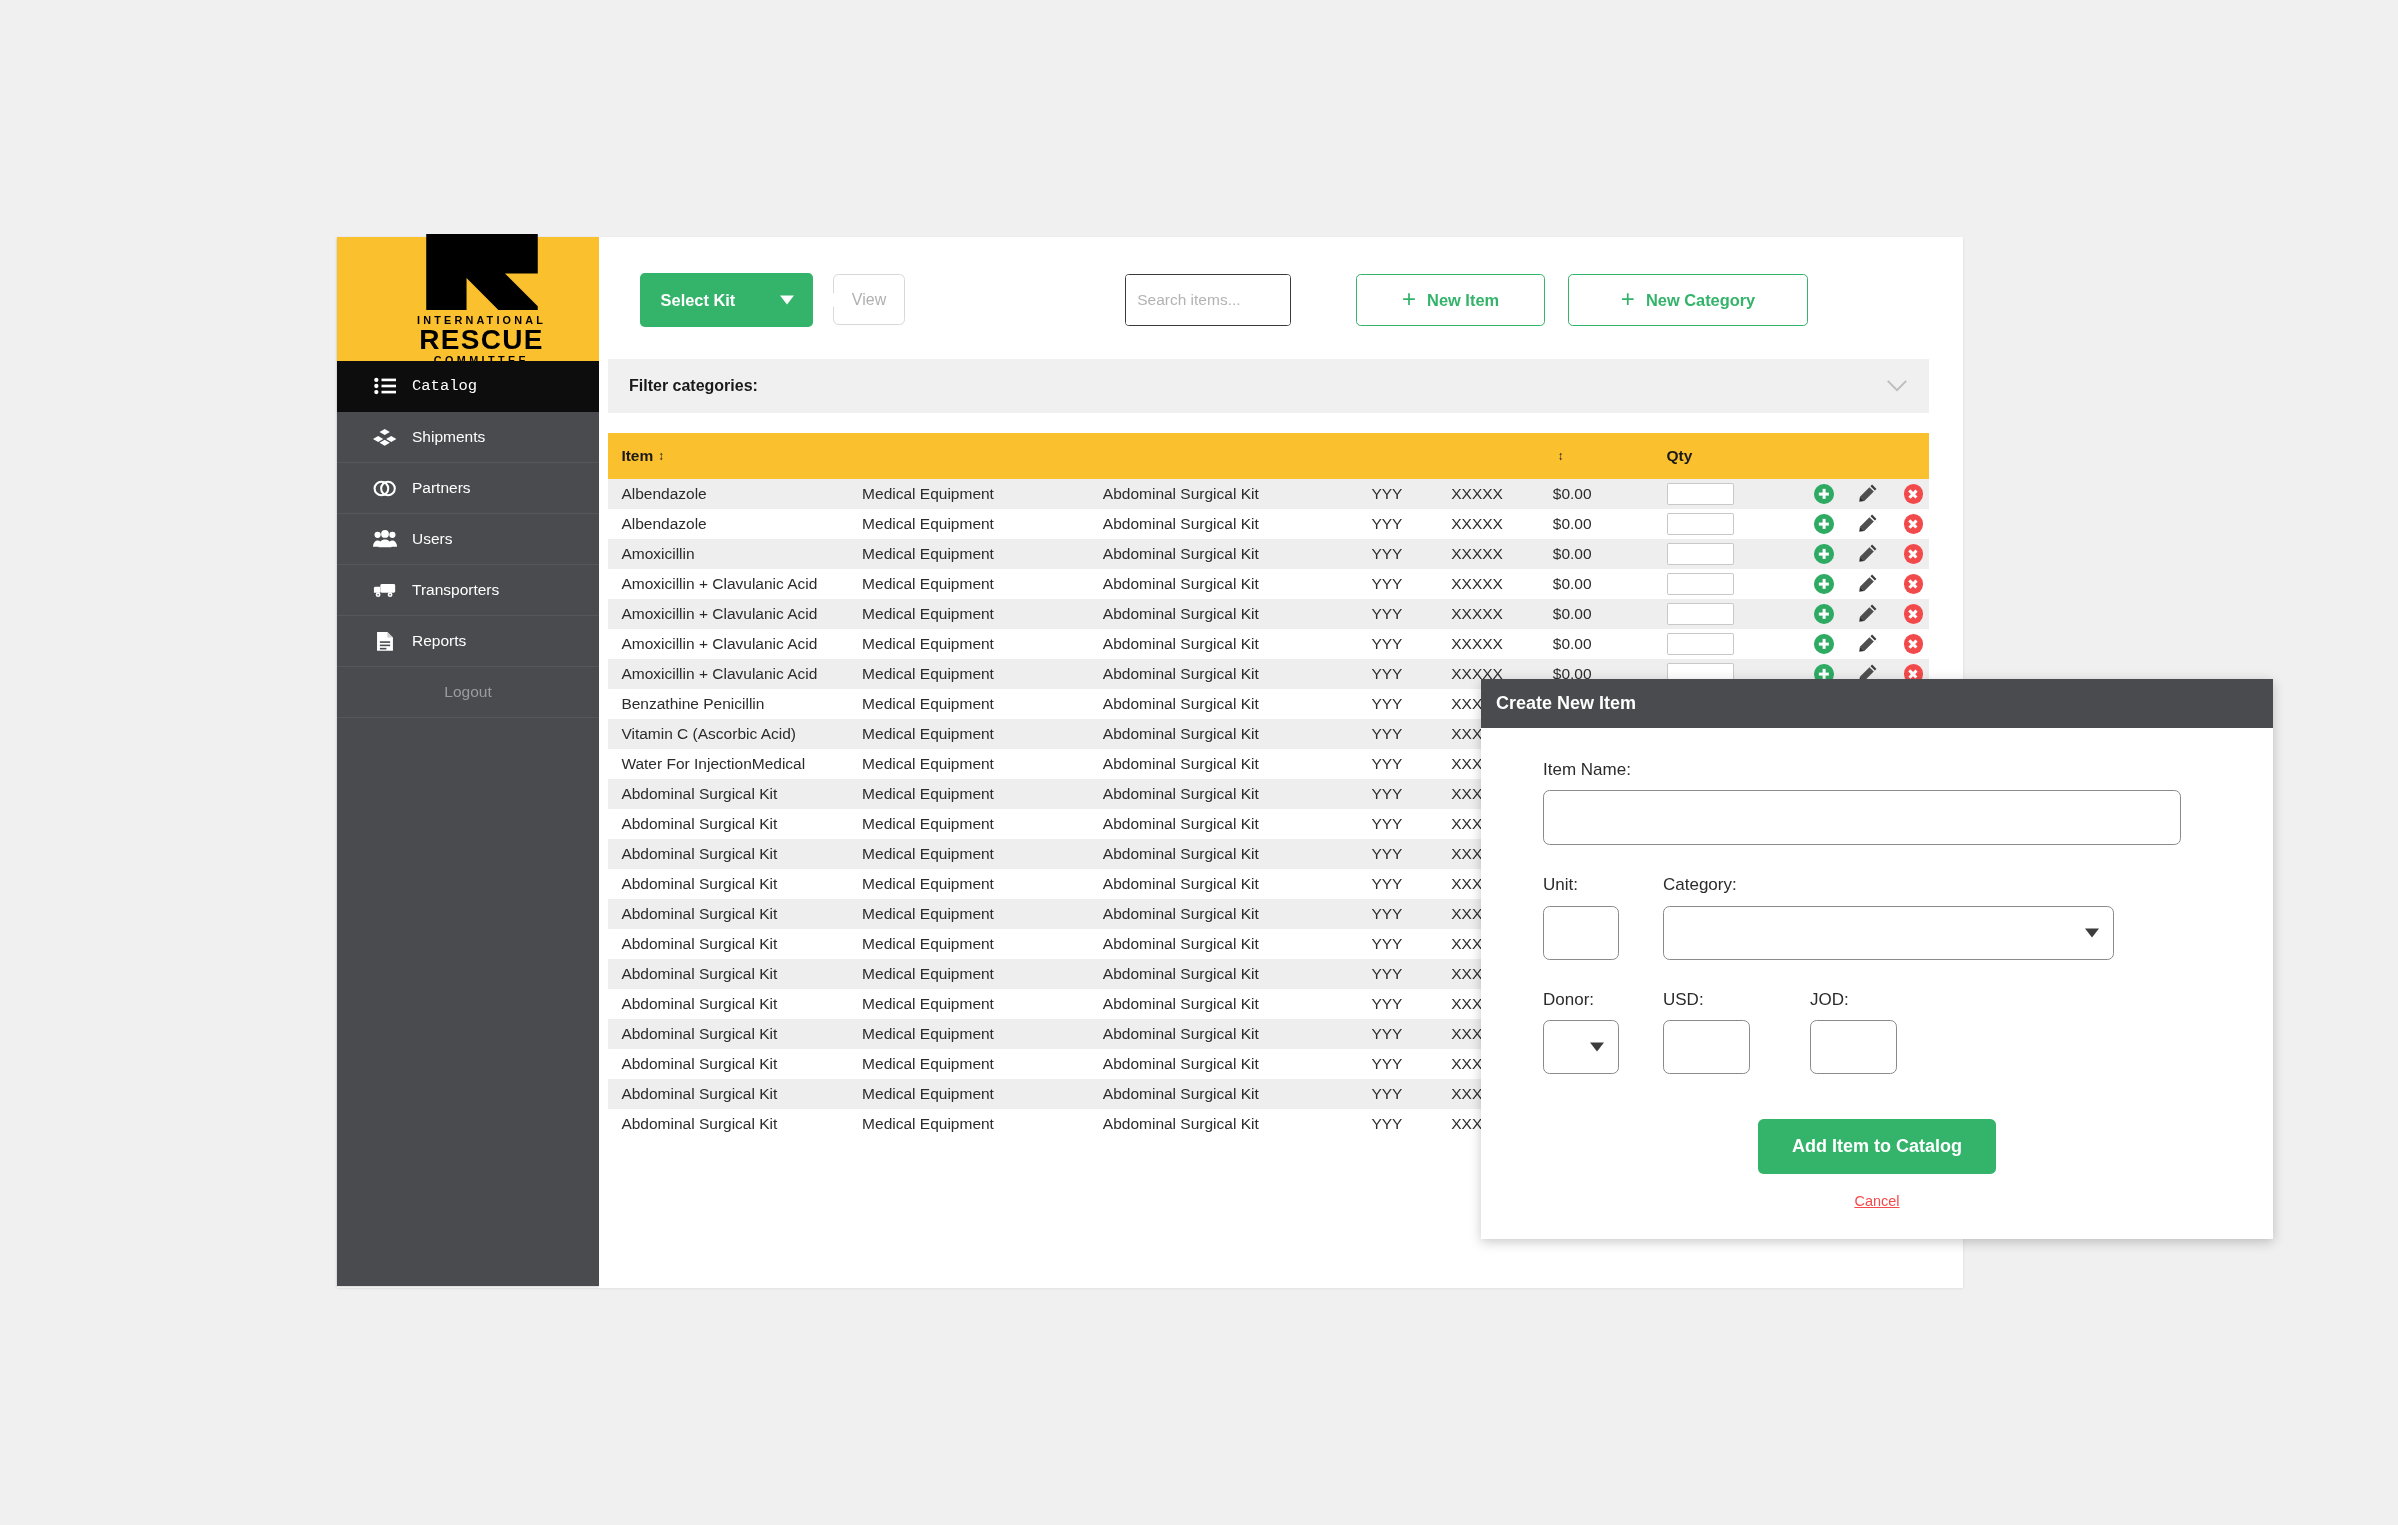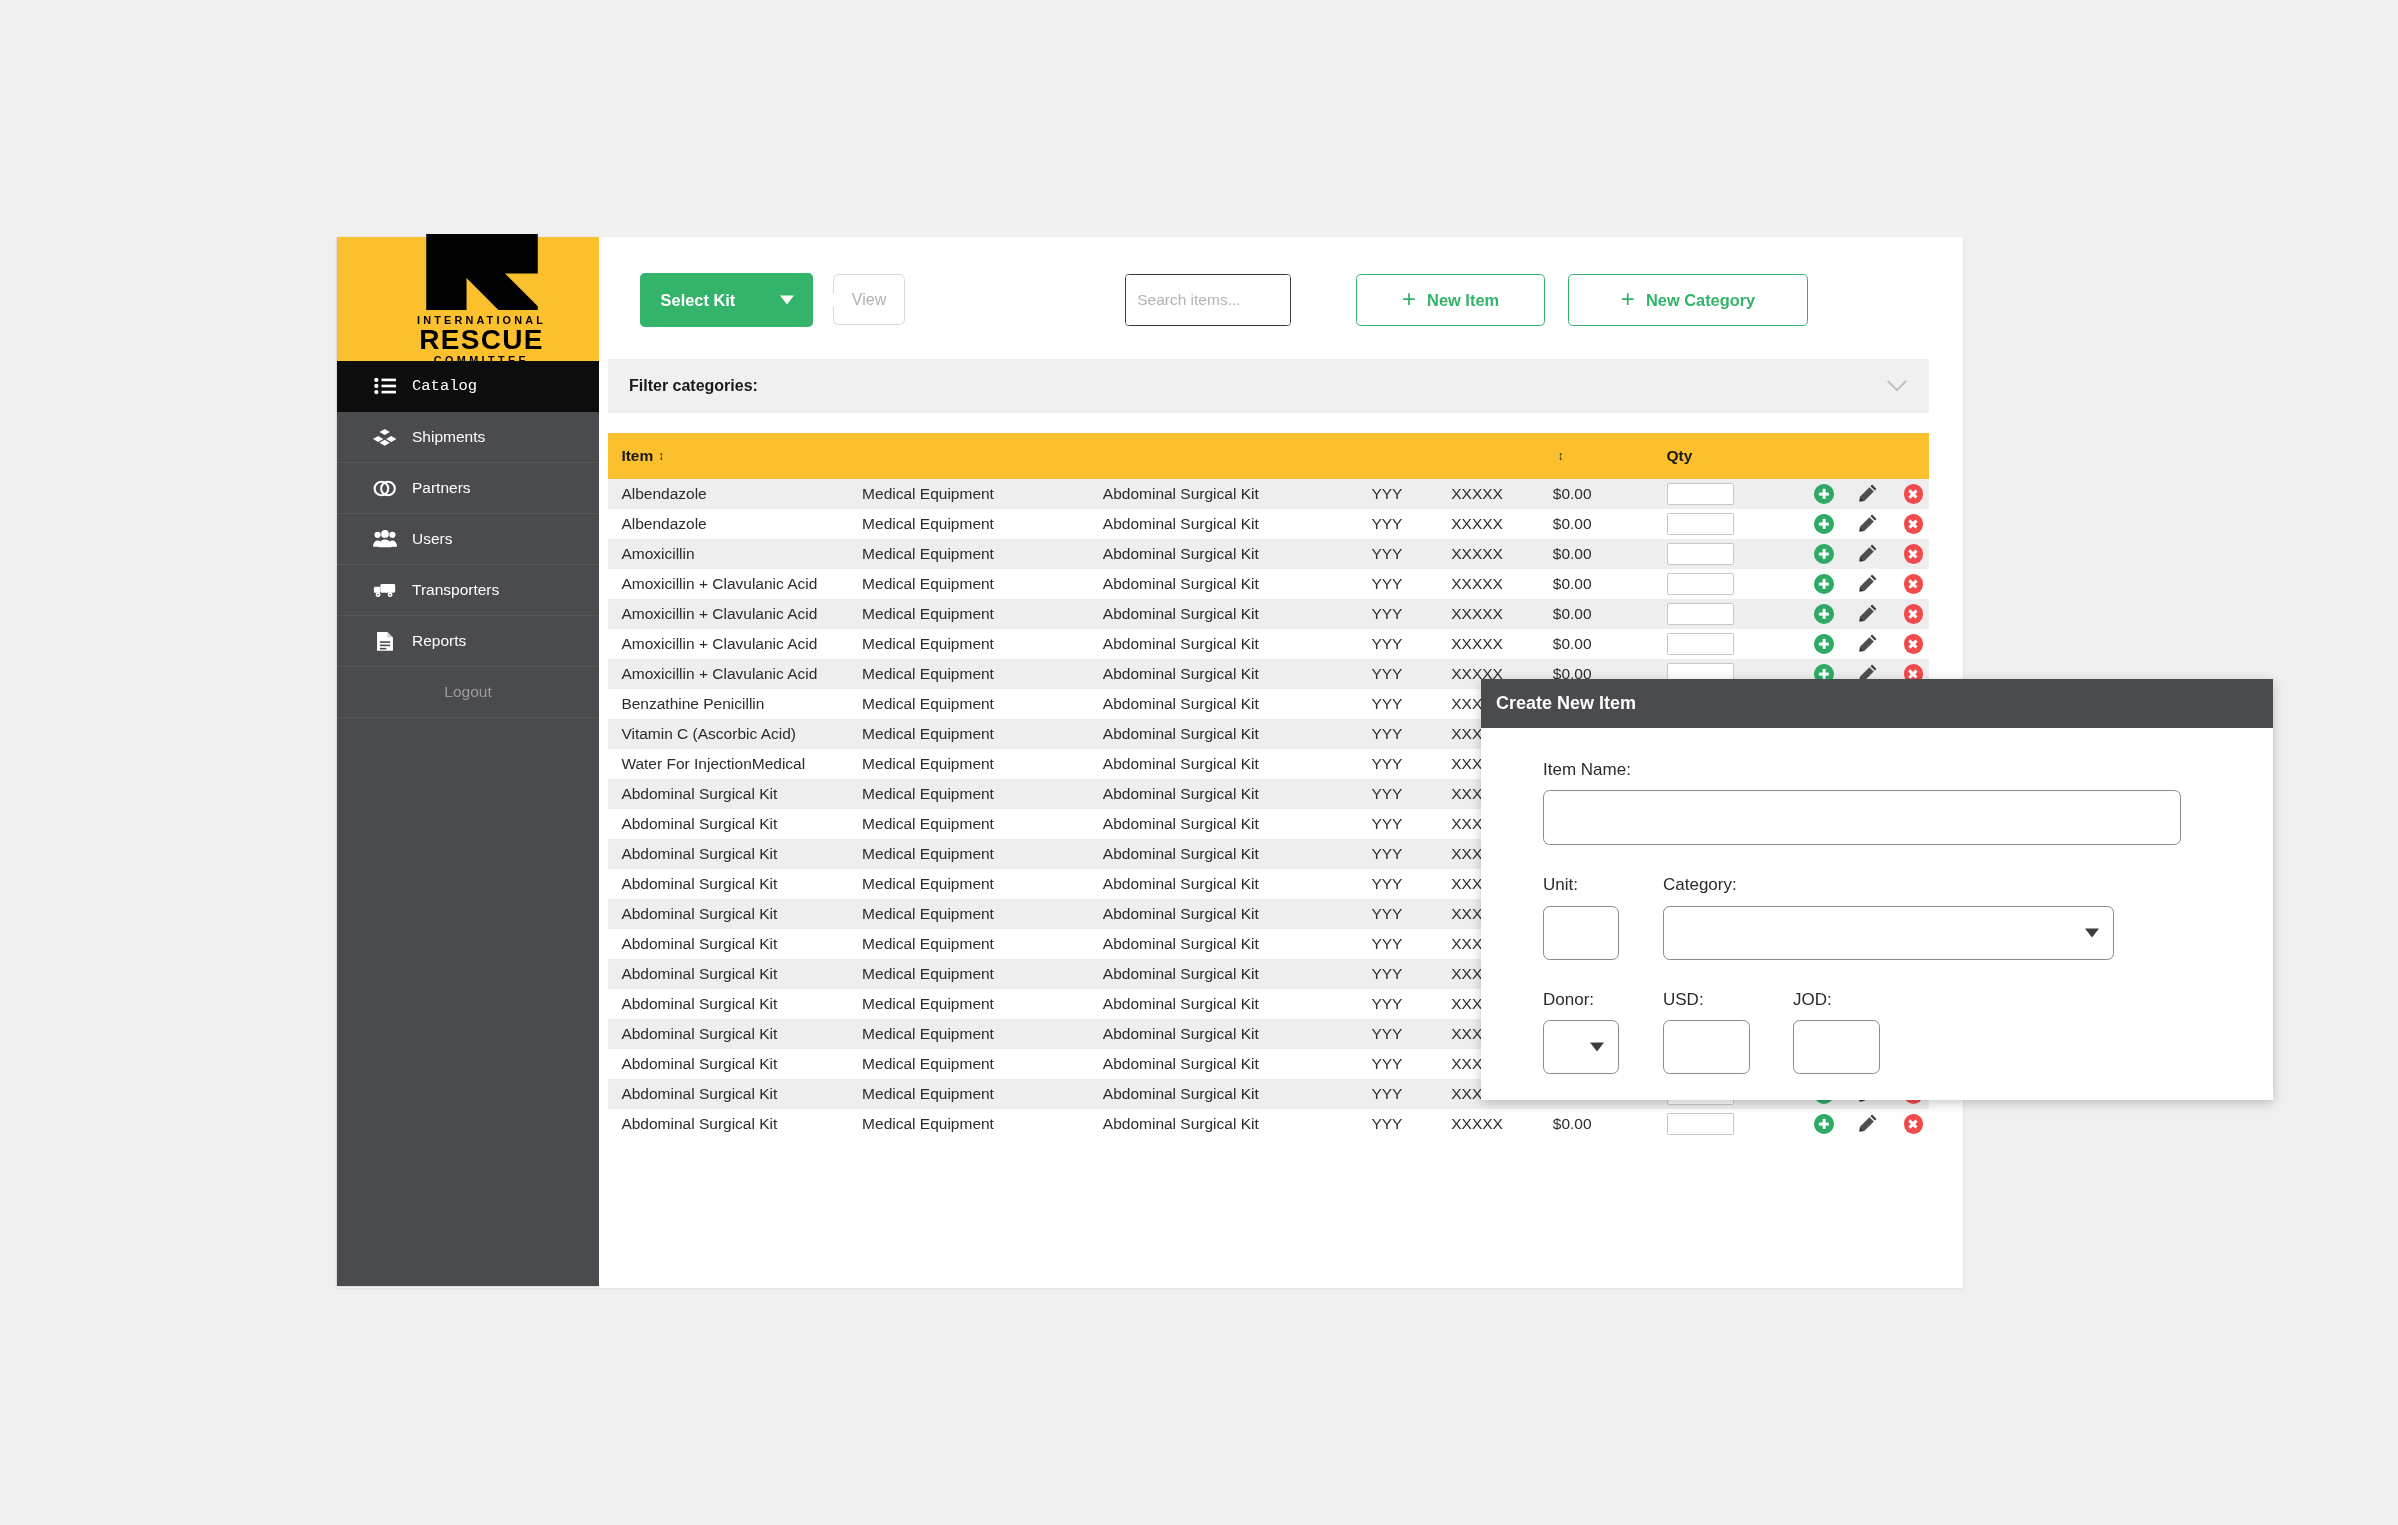--- a/index.html
+++ b/index.html
@@ -395,21 +395,21 @@
     border-right: 7.5px solid transparent;
     border-top: 9.4px solid #3c3c3c;
     pointer-events: none;
   }
   #f-category { width: 451px; height: 54px; appearance: none; -webkit-appearance: none; }
   #f-donor { width: 76px; height: 54px; appearance: none; -webkit-appearance: none; }
   #f-usd { width: 87px; height: 54px; }
   #f-jod { width: 87px; height: 54px; }
   .gap-cat { margin-left: 44px; }
   .gap-usd { margin-left: 44px; }
-  .gap-jod { margin-left: 43px; }
+  .gap-jod { margin-left: 60px; }
 
   #modal-footer {
     text-align: center;
     padding-bottom: 30px;
   }
   #btn-add-catalog {
     background: #34b36a;
     border: none;
     border-radius: 5.6px;
     color: #fff;
@@ -996,19 +996,23 @@
               <input id="f-usd" class="txt" type="text" style="">
             </div>
             <div class="grp gap-jod">
               <div class="field-label">JOD:</div>
               <input id="f-jod" class="txt" type="text" style="">
             </div>
           </div>
 
         </div>
 
+        <div id="modal-footer">
+          <button id="btn-add-catalog">Add Item to Catalog</button>
+          <div><a id="link-cancel">Cancel</a></div>
+        </div>
 
       </div>
     </div>
 
   </div>
 </div>
 
 
 </body></html>

